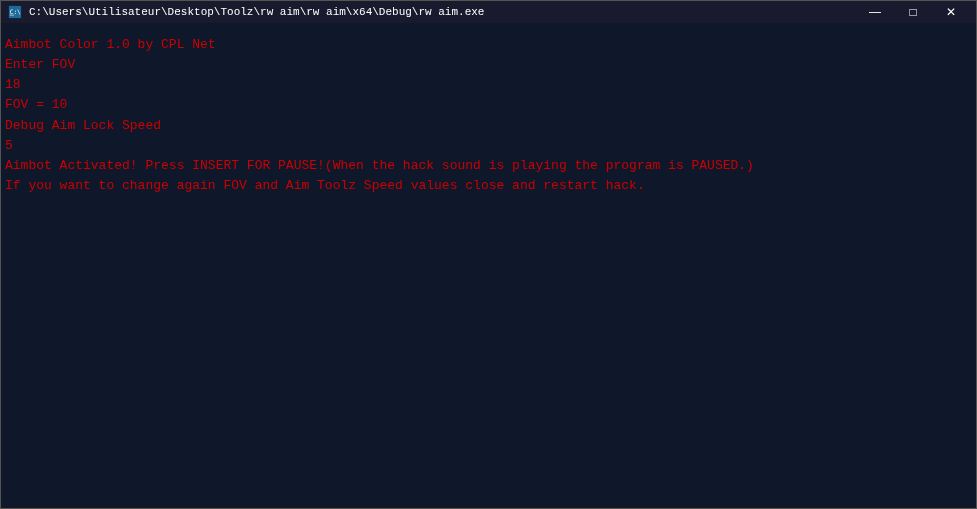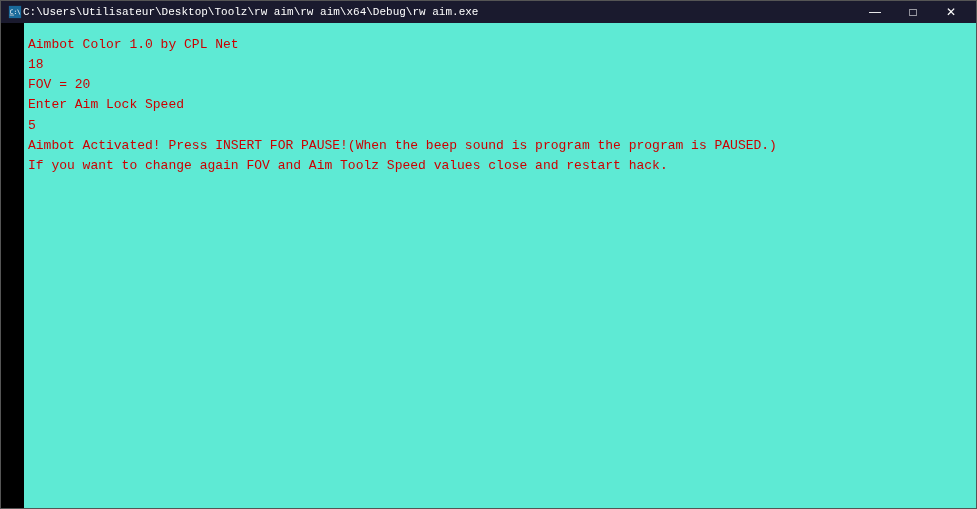--- a/index.html
+++ b/index.html
@@ -24,20 +24,21 @@
       flex-direction: column;
       border: 1px solid #555;
     }
 
     .titlebar {
       display: flex;
       align-items: center;
       background: #1a1a2e;
       height: 22px;
       padding: 0 6px;
+      gap: 6px;
       flex-shrink: 0;
     }
 
     .titlebar-icon {
       width: 16px;
       height: 16px;
       flex-shrink: 0;
       display: flex;
       align-items: center;
       justify-content: center;
@@ -70,24 +71,23 @@
       color: #fff;
       font-size: 12px;
       cursor: pointer;
       display: flex;
       align-items: center;
       justify-content: center;
     }
 
     .console-body {
       flex: 1;
-      background: #5eead4;
+      background: #0f172a;
       padding: 12px 4px;
       overflow: hidden;
-      margin-left: 23px;
     }
 
     .console-line {
       color: #cc0000;
       line-height: 1.55;
       white-space: pre;
       font-family: 'Consolas', 'Courier New', monospace;
       font-size: 13px;
     }
   </style>
@@ -106,25 +106,26 @@
     </div>
     <span class="titlebar-title">C:\Users\Utilisateur\Desktop\Toolz\rw aim\rw aim\x64\Debug\rw aim.exe</span>
     <div class="titlebar-controls">
       <button class="titlebar-btn">—</button>
       <button class="titlebar-btn">□</button>
       <button class="titlebar-btn close">✕</button>
     </div>
   </div>
   <div class="console-body" id="console-output">
   <div class="console-line">Aimbot Color 1.0 by CPL Net</div>
+      <div class="console-line">Enter FOV</div>
       <div class="console-line">18</div>
-      <div class="console-line">FOV = 20</div>
-      <div class="console-line">Enter Aim Lock Speed</div>
+      <div class="console-line">FOV = 10</div>
+      <div class="console-line">Debug Aim Lock Speed</div>
       <div class="console-line">5</div>
-      <div class="console-line">Aimbot Activated! Press INSERT FOR PAUSE!(When the beep sound is program the program is PAUSED.)</div>
+      <div class="console-line">Aimbot Activated! Press INSERT FOR PAUSE!(When the hack sound is playing the program is PAUSED.)</div>
       <div class="console-line">If you want to change again FOV and Aim Toolz Speed values close and restart hack.</div>
       <div class="console-line"></div>
       <div class="console-line"></div>
       <div class="console-line"></div>
       <div class="console-line"></div>
       <div class="console-line"></div>
       <div class="console-line"></div>
       <div class="console-line"></div>
       <div class="console-line"></div>
       <div class="console-line"></div>

